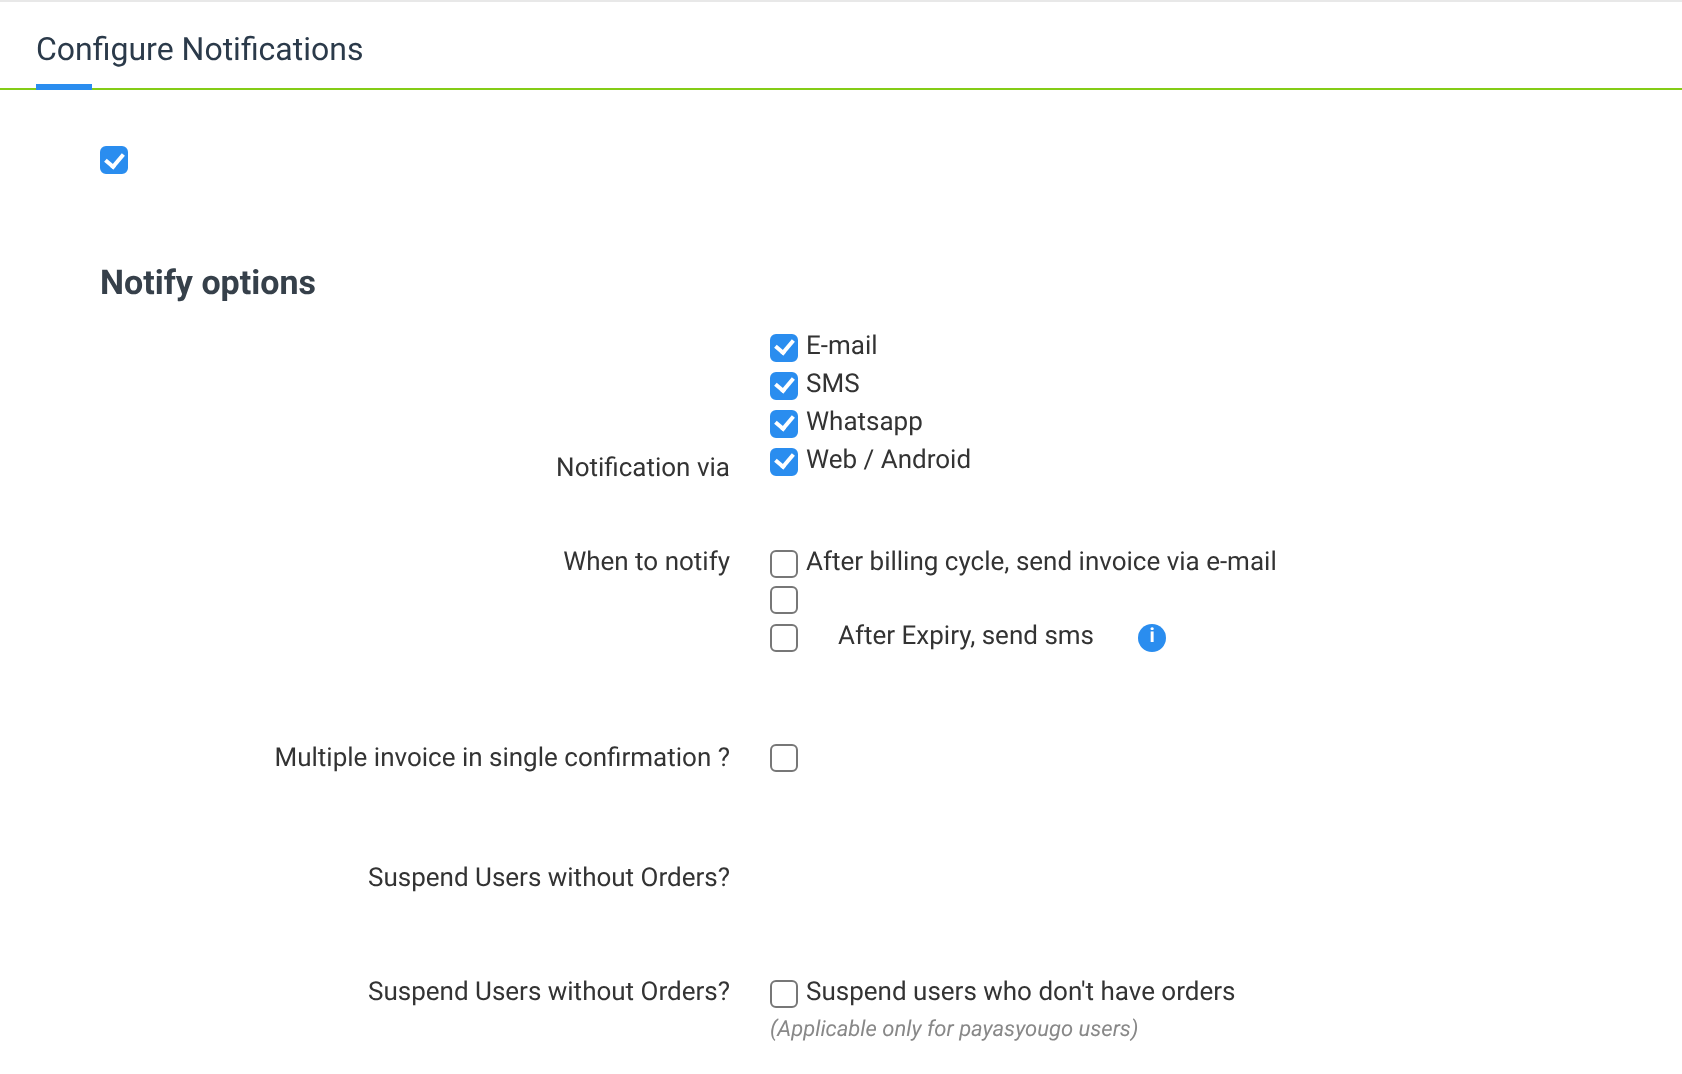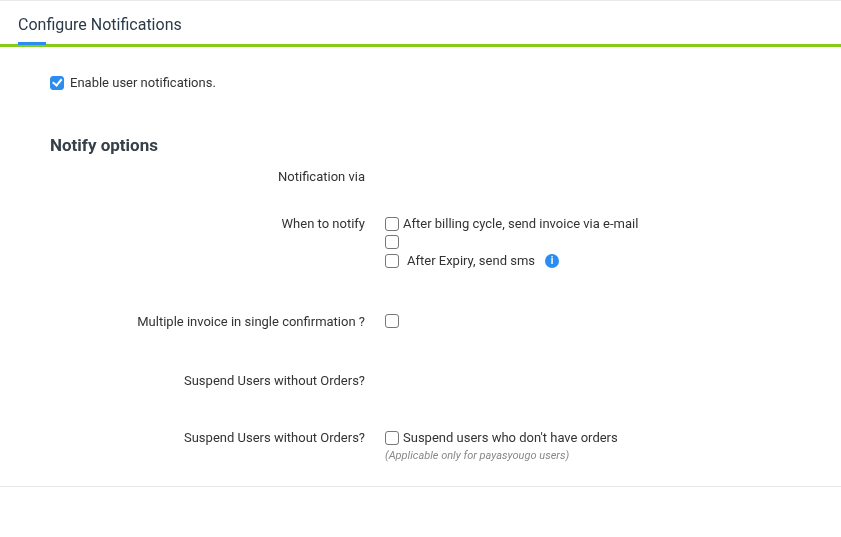--- a/index.html
+++ b/index.html
@@ -10,21 +10,21 @@
     font-size: 13px;
     width: 841px;
   }
   .panel {
     border-top: 1px solid #e8e8e8;
     border-bottom: 1px solid #e8e8e8;
     padding-bottom: 20px;
   }
   .panel-header {
     padding: 14px 18px 10px 18px;
-    border-bottom: 3px solid #84cc16;
+    border-bottom: 1px solid #84cc16;
     position: relative;
   }
   .panel-title {
     font-size: 16px;
     color: #2b3a4a;
     font-weight: 400;
   }
   .panel-header::after {
     content: "";
     position: absolute;
@@ -70,21 +70,21 @@
   .check-line {
     display: flex;
     align-items: center;
     gap: 4px;
     margin-bottom: 4px;
     flex-wrap: wrap;
   }
   .check-line-inline {
     display: inline-flex;
     align-items: center;
-    gap: 8px;
+    gap: 20px;
     margin-right: 28px;
   }
   .cb {
     width: 14px;
     height: 14px;
     border: 1.5px solid #777;
     border-radius: 3px;
     display: inline-flex;
     align-items: center;
     justify-content: center;
@@ -135,27 +135,44 @@
 
 <div class="panel">
   <div class="panel-header">
     <div class="panel-title">Configure Notifications</div>
   </div>
 
   <div class="panel-body">
 
     <div class="enable-row">
       <span class="cb checked"></span>
-      <span class="lbl">Enable user notifications.</span>
     </div>
 
     <div class="section-title">Notify options</div>
 
     <div class="form-row tight">
       <div class="form-label">Notification via</div>
+      <div class="form-control">
+        <div class="check-line">
+          <span class="cb checked"></span>
+          <span class="lbl">E-mail</span>
+        </div>
+        <div class="check-line">
+          <span class="cb checked"></span>
+          <span class="lbl">SMS</span>
+        </div>
+        <div class="check-line">
+          <span class="cb checked"></span>
+          <span class="lbl">Whatsapp</span>
+        </div>
+        <div class="check-line">
+          <span class="cb checked"></span>
+          <span class="lbl">Web / Android</span>
+        </div>
+      </div>
     </div>
 
     <div class="form-row">
       <div class="form-label">When to notify</div>
       <div class="form-control">
         <div class="check-line">
           <span class="cb"></span>
           <span class="lbl">After billing cycle, send invoice via e-mail</span>
         </div>
         <div class="check-line">

